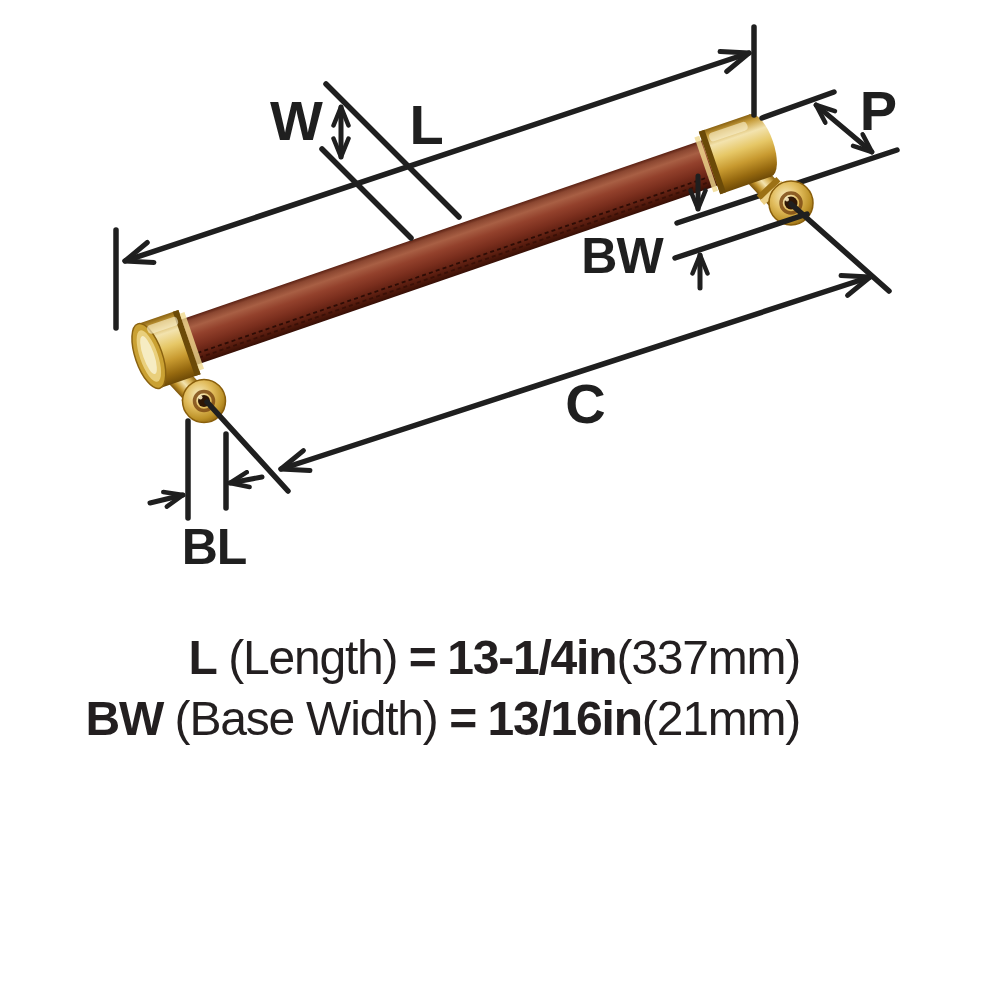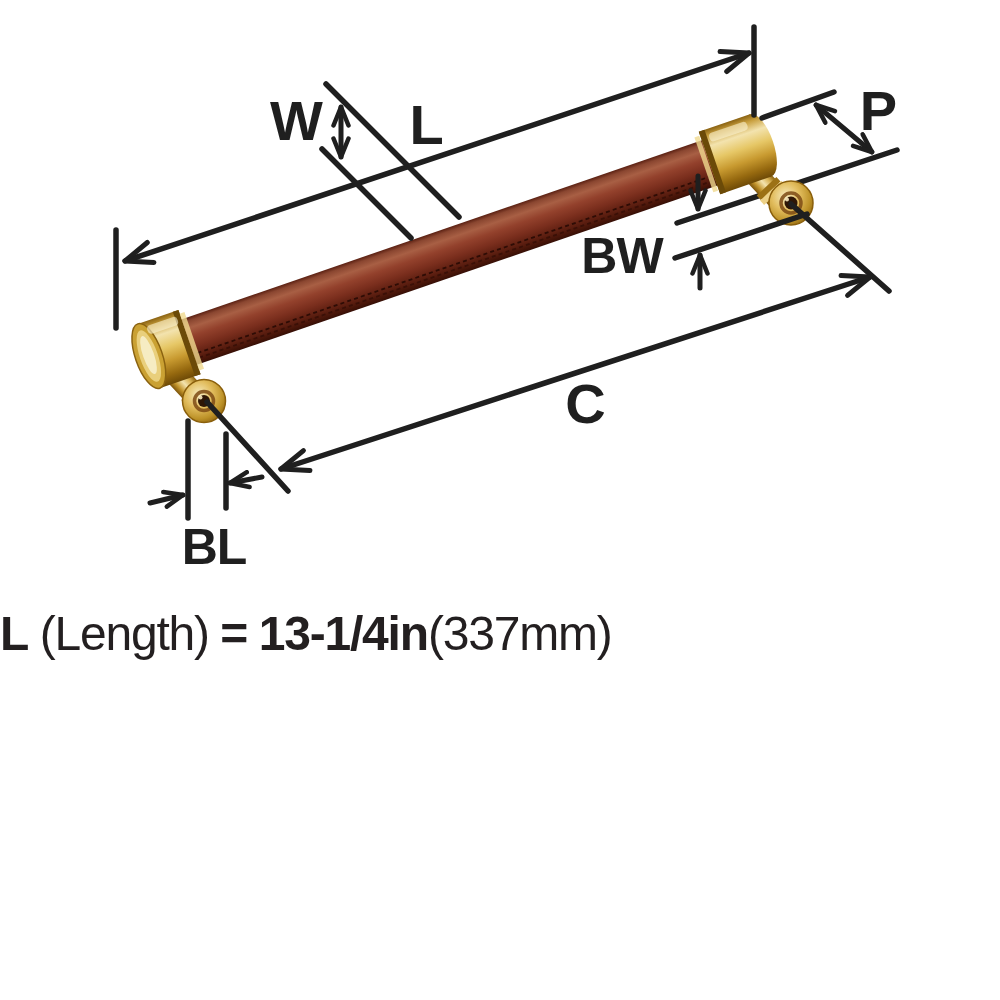--- a/index.html
+++ b/index.html
@@ -6,21 +6,21 @@
   body{width:1000px;height:1000px;position:relative;overflow:hidden;
        font-family:"Liberation Sans",sans-serif;}
   .stage{position:absolute;inset:0;background:var(--c-background,#fff);}
   svg{position:absolute;top:0;left:0;}
   .dim{stroke:var(--c-line,#1f1f1f);stroke-width:5.5;fill:none;stroke-linecap:round;}
   .dim-s{stroke:var(--c-line,#1f1f1f);stroke-width:5;fill:none;stroke-linecap:round;}
   .ah{stroke:var(--c-line,#1f1f1f);fill:none;stroke-linecap:round;stroke-linejoin:round;}
   .lbl{fill:var(--c-line,#1f1f1f);font-family:"Liberation Sans",sans-serif;
        font-weight:bold;font-size:56px;letter-spacing:-1px;}
   .lbl-sm{font-size:50px;}
-  .specs{position:absolute;top:603px;left:0;width:800px;text-align:left;
+  .specs{position:absolute;top:627px;left:0;width:800px;text-align:right;
          color:#231f20;font-size:48px;line-height:61px;letter-spacing:-1.2px;
          white-space:nowrap;}
   .specs .b{font-weight:bold;}
   .specs .r{font-weight:normal;}
   .specs span{margin-right:0.24em;}
   .specs span.val,.specs span.metric{margin-right:0;}
 </style>
 </head>
 <body>
 
@@ -166,15 +166,16 @@
     <line class="dim" x1="188" y1="421" x2="188" y2="518"></line>
     <line class="dim" x1="226" y1="434" x2="226" y2="508"></line>
     <line class="dim-s" x1="150" y1="503" x2="183" y2="495" marker-end="url(#arrowS)"></line>
     <line class="dim-s" x1="262" y1="477" x2="230" y2="483" marker-end="url(#arrowS)"></line>
     <text class="lbl lbl-sm" x="214" y="564" text-anchor="middle">BL</text>
   </g>
 </svg>
 
 <div class="specs">
   <div><span class="b">L</span><span class="r">(Length)</span><span class="b">=</span><span class="b val">13-1/4in</span><span class="r metric">(337mm)</span></div>
+  <div><span class="b">BW</span><span class="r">(Base Width)</span><span class="b">=</span><span class="b val">13/16in</span><span class="r metric">(21mm)</span></div>
 </div>
 
 </div>
 
 </body></html>

